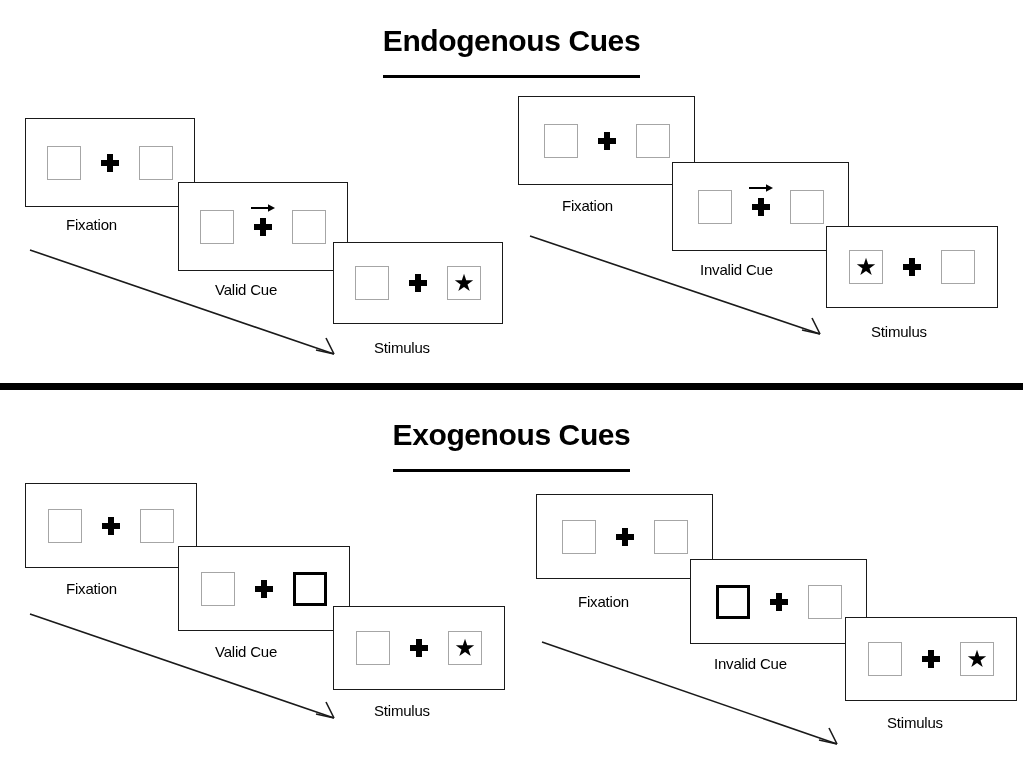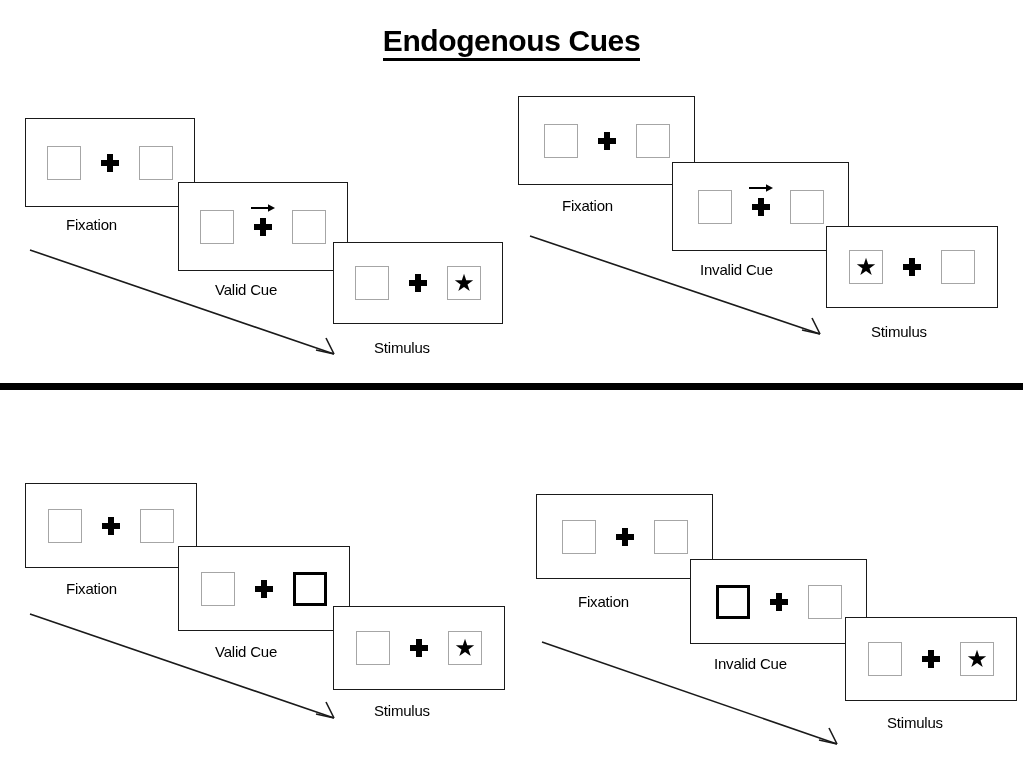--- a/index.html
+++ b/index.html
@@ -18,21 +18,21 @@
     position:absolute;
     width:1023px;
     text-align:center;
     font-size:30px;
     font-weight:bold;
     letter-spacing:-0.4px;
     white-space:nowrap;
   }
   .section-title span{
     border-bottom:3px solid #000;
-    padding-bottom:1px;
+    padding-bottom:18px;
   }
 
   
   .divider{
     position:absolute;
     left:0;
     width:1023px;
     height:7px;
     background:#000;
   }
@@ -217,20 +217,23 @@
   </div>
   <div class="stage-label" style="left:871px;top:323px;">Stimulus</div>
 
   <svg class="flow-arrow" style="left:528px;top:232px;width:305px;height:110px;" viewBox="0 0 305 110">
     <line x1="2" y1="4" x2="292" y2="102" stroke="#1a1a1a" stroke-width="1.6"></line>
     <path d="M292 102 L274 98 M292 102 L284 86" stroke="#1a1a1a" stroke-width="1.6" fill="none"></path>
   </svg>
 
   <div class="divider" style="top:383px;"></div>
 
+  <div class="section-title" style="top:418px;">
+    <span>Exogenous Cues</span>
+  </div>
 
   <div class="frame" style="left:25px;top:483px;width:172px;height:85px;">
     <div class="frame-inner">
       <div class="row">
         <div class="box"></div>
         <div class="plus"></div>
         <div class="box"></div>
       </div>
     </div>
   </div>

